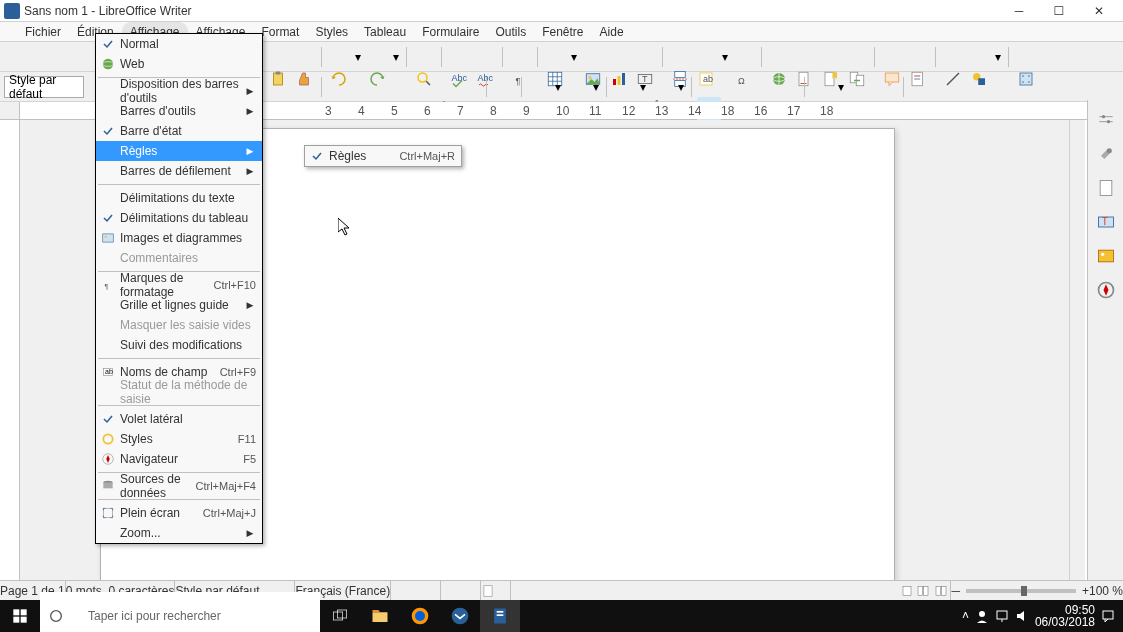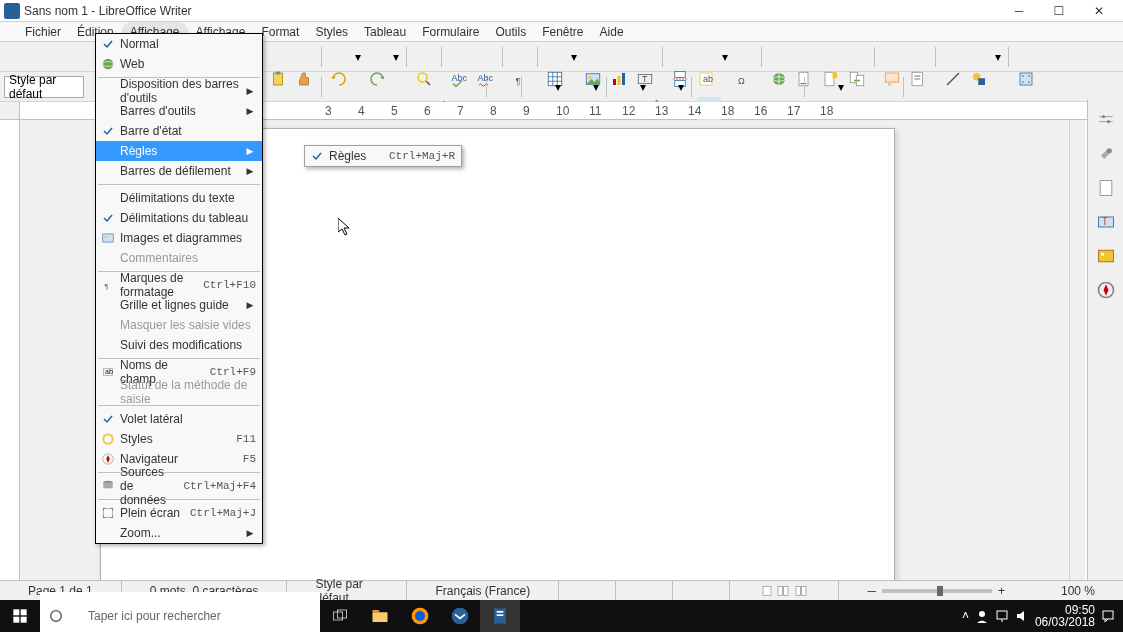--- a/index.html
+++ b/index.html
@@ -26,21 +26,21 @@
 .toolbar2 { height: 30px; background: #f0f0f0; border-bottom: 1px solid #d4d4d4; display: flex; align-items: center; padding: 0 4px; gap: 2px; }
 .style-select { width: 80px; height: 22px; border: 1px solid #aaa; background: #fff; padding: 0 4px; display: flex; align-items: center; font-size:11px; }
 
 
 .dropdown { position: absolute; left: 95px; top: 33px; width: 168px; background: #f8f8f8; border: 1px solid #000000; box-shadow: 2px 2px 4px rgba(0,0,0,0.3); z-index: 100; }
 .dropdown-item { height: 20px; display: flex; align-items: center; padding: 0 6px 0 2px; color: #333; position: relative; }
 .dropdown-item.hover { background: #3399ff; color: #fff; }
 .dropdown-item.disabled { color: #999; }
 .dd-check { width: 20px; display: flex; align-items: center; justify-content: center; }
 .dd-label { flex: 1; padding-left: 2px; }
-.dd-shortcut { font-size: 11px; color: #555; padding-left: 8px; font-family: Liberation Mono, monospace; }
+.dd-shortcut { font-size: 11px; color: #555; padding-left: 8px; }
 .dd-arrow { width: 12px; text-align: center; font-size: 9px; }
 .dropdown-sep { height: 1px; background: #c0c0c0; margin: 3px 2px; }
 
 
 .submenu { position: absolute; left: 304px; top: 185px; width: 158px; background: #f8f8f8; border: 1px solid #a0a0a0; box-shadow: 2px 2px 4px rgba(0,0,0,0.3); z-index: 110; }
 
 
 .ruler-area { height: 18px; background: #f0f0f0; border-bottom: 1px solid #c0c0c0; display: flex; }
 .ruler-corner { width: 20px; border-right: 1px solid #c0c0c0; }
 .ruler { flex: 1; position: relative; background: #fff; font-size: 9px; color: #555; overflow: hidden; }
@@ -55,21 +55,21 @@
 
 .sidebar { position: absolute; right: 0; top: 100px; bottom: 32px; width: 36px; background: #f0f0f0; border-left: 1px solid #c0c0c0; display: flex; flex-direction: column; align-items: center; padding-top: 6px; gap: 6px; }
 .sb-btn { width: 28px; height: 28px; display: flex; align-items: center; justify-content: center; border: 1px solid transparent; }
 .sb-btn svg { width: 20px; height: 20px; }
 
 
 .vscroll { position: absolute; right: 38px; top: 120px; bottom: 32px; width: 16px; background: #f0f0f0; border-left: 1px solid #d0d0d0; }
 
 
 .statusbar { position: absolute; bottom: 32px; left: 0; right: 0; height: 20px; background: #f0f0f0; border-top: 1px solid #c0c0c0; display: flex; align-items: center; font-size: 11px; color: #333; }
-.sb-cell { padding: 0 28px; border-right: 1px solid #c0c0c0; height: 100%; display: flex; align-items: center; }
+.sb-cell { padding: 0 0; border-right: 1px solid #c0c0c0; height: 100%; display: flex; align-items: center; }
 .sb-spacer { flex: 1; }
 .sb-zoom-slider { width: 110px; height: 4px; background: #c0c0c0; margin: 0 6px; position: relative; }
 .sb-zoom-slider::after { content:''; position:absolute; left: 50%; top:-3px; width:6px; height:10px; background:#666; }
 
 
 .taskbar { position: absolute; bottom: 0; left: 0; right: 0; height: 32px; background: #101010; display: flex; align-items: center; }
 .taskbar .start { width: 40px; height: 32px; display:flex; align-items:center; justify-content:center; }
 .taskbar .search { flex: 0 0 280px; height: 48px; background: #fff; display: flex; align-items: center; padding: 0 8px; color: #666; gap:24px; }
 .taskbar .tb-icon { width: 40px; height: 32px; display: flex; align-items: center; justify-content: center; }
 .taskbar .tray { margin-left: auto; display: flex; align-items: center; color: #fff; font-size: 10px; padding-right: 8px; gap: 6px; }

